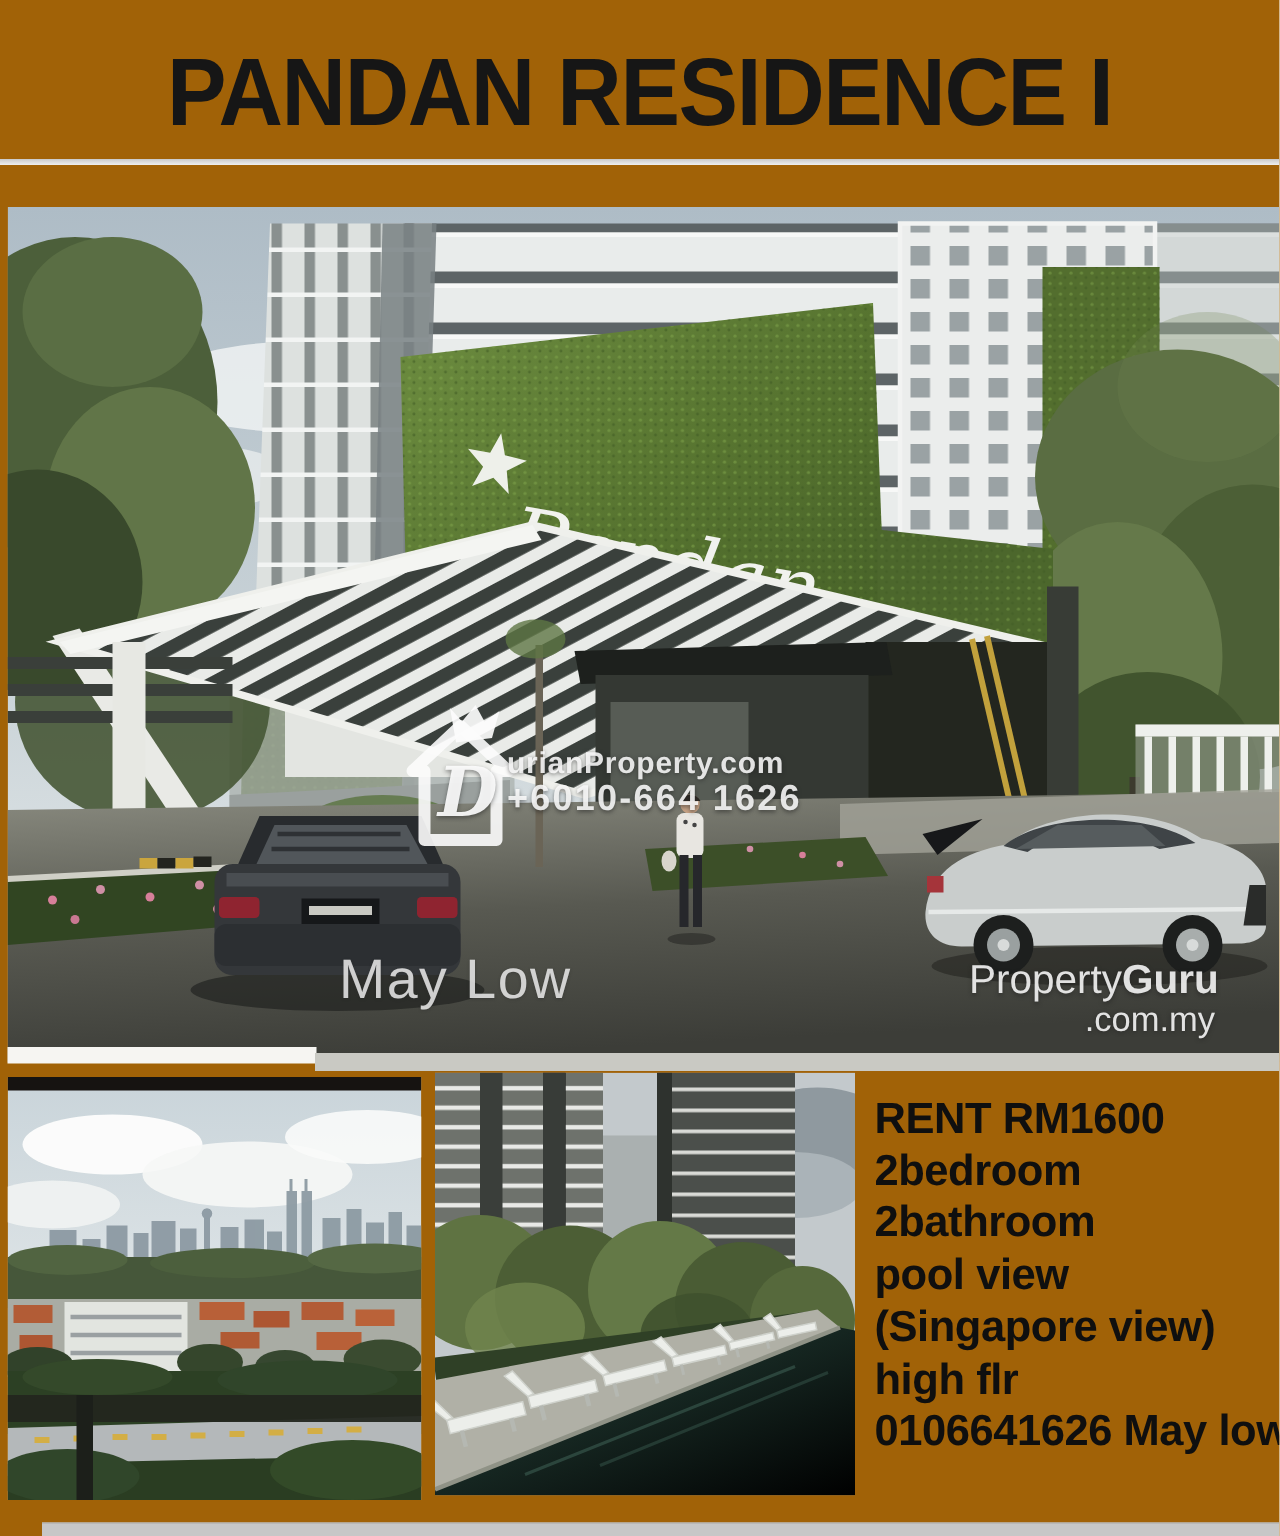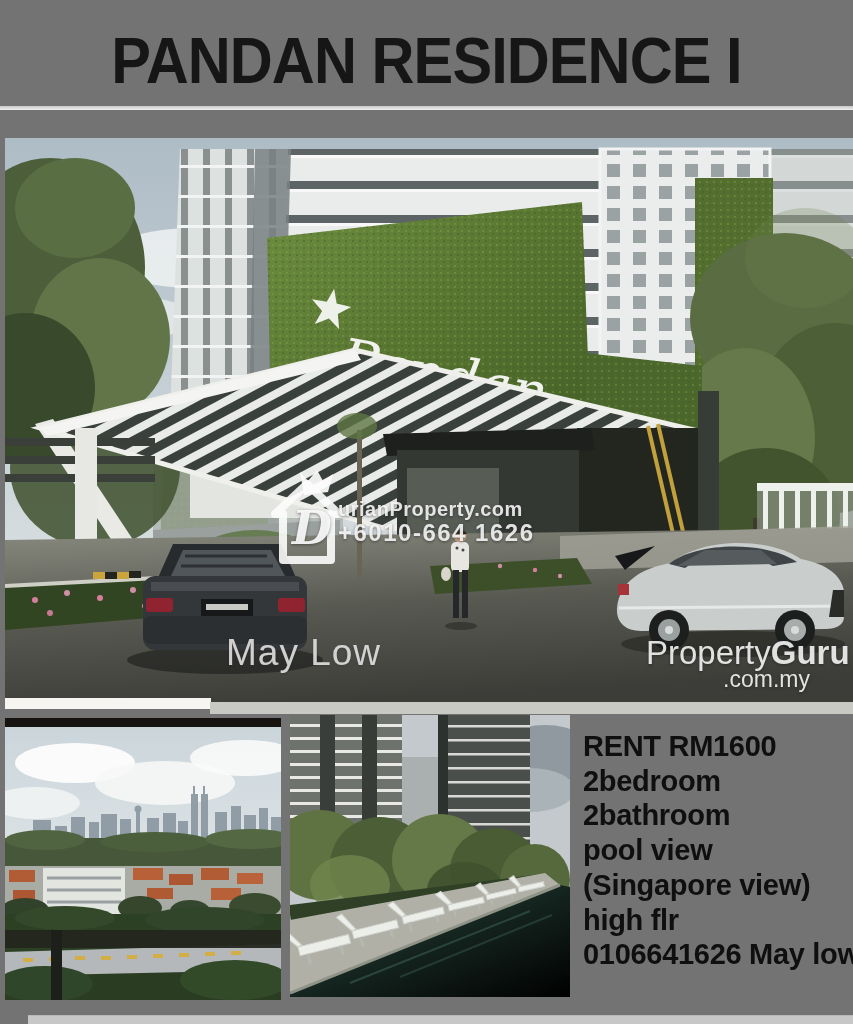--- a/index.html
+++ b/index.html
@@ -1,16 +1,16 @@
 <!DOCTYPE html>
 <html><head>
 <meta charset="utf-8">
 <style>
   html,body{margin:0;padding:0;background:#ffffff;}
-  .page{position:relative;width:853px;height:1024px;background:#737373;overflow:hidden;
+  .page{position:relative;width:853px;height:1024px;background:#a16207;overflow:hidden;
         font-family:"Liberation Sans",sans-serif;}
   
   .title{position:absolute;top:24px;left:0;right:0;text-align:center;
          font-size:64px;font-weight:700;color:#161616;letter-spacing:-1px;
          transform:scaleX(.93);transform-origin:center;white-space:nowrap;}
   .divider{position:absolute;top:106px;left:0;width:853px;height:4px;
            background:linear-gradient(#c9c9c9,#efefef);}
   
   .main-photo{position:absolute;left:5px;top:138px;width:848px;height:570px;overflow:hidden;}
   .main-photo svg{display:block;}
@@ -18,21 +18,21 @@
   .strip-left{position:absolute;left:5px;top:698px;width:206px;height:11px;background:#f6f5f2;}
   
   .wm{color:rgba(250,250,250,.88);text-shadow:0 1px 3px rgba(30,30,30,.55);}
   .durian{position:absolute;left:270px;top:468px;display:flex;align-items:flex-start;}
   .durian-text{margin-left:-6px;padding-top:28px;}
   .durian-brand{font-size:20px;font-weight:700;letter-spacing:.5px;line-height:26px;}
   .durian-phone{font-size:24px;font-weight:700;letter-spacing:1.5px;line-height:22px;text-align:right;}
   .agent{position:absolute;left:236px;top:632px;font-size:37px;font-weight:400;
          color:rgba(236,236,236,.85);text-shadow:0 1px 2px rgba(40,40,40,.35);letter-spacing:1px;}
   .portal{position:absolute;left:646px;top:640px;width:164px;line-height:26px;}
-  .portal-name{font-size:33px;font-weight:400;}
+  .portal-name{font-size:27px;font-weight:400;}
   .portal-name b{font-weight:700;}
   .portal-domain{font-size:23px;text-align:right;font-weight:400;}
   
   .photo-bl{position:absolute;left:5px;top:718px;width:276px;height:282px;overflow:hidden;}
   .photo-bm{position:absolute;left:290px;top:715px;width:280px;height:282px;overflow:hidden;}
   
   .listing{position:absolute;left:583px;top:729px;color:#0f0f0f;}
   .listing-line{font-size:29px;font-weight:700;line-height:34.7px;white-space:nowrap;letter-spacing:-.3px;}
   
   .bottom-bar{position:absolute;left:28px;top:1015px;width:825px;height:9px;

